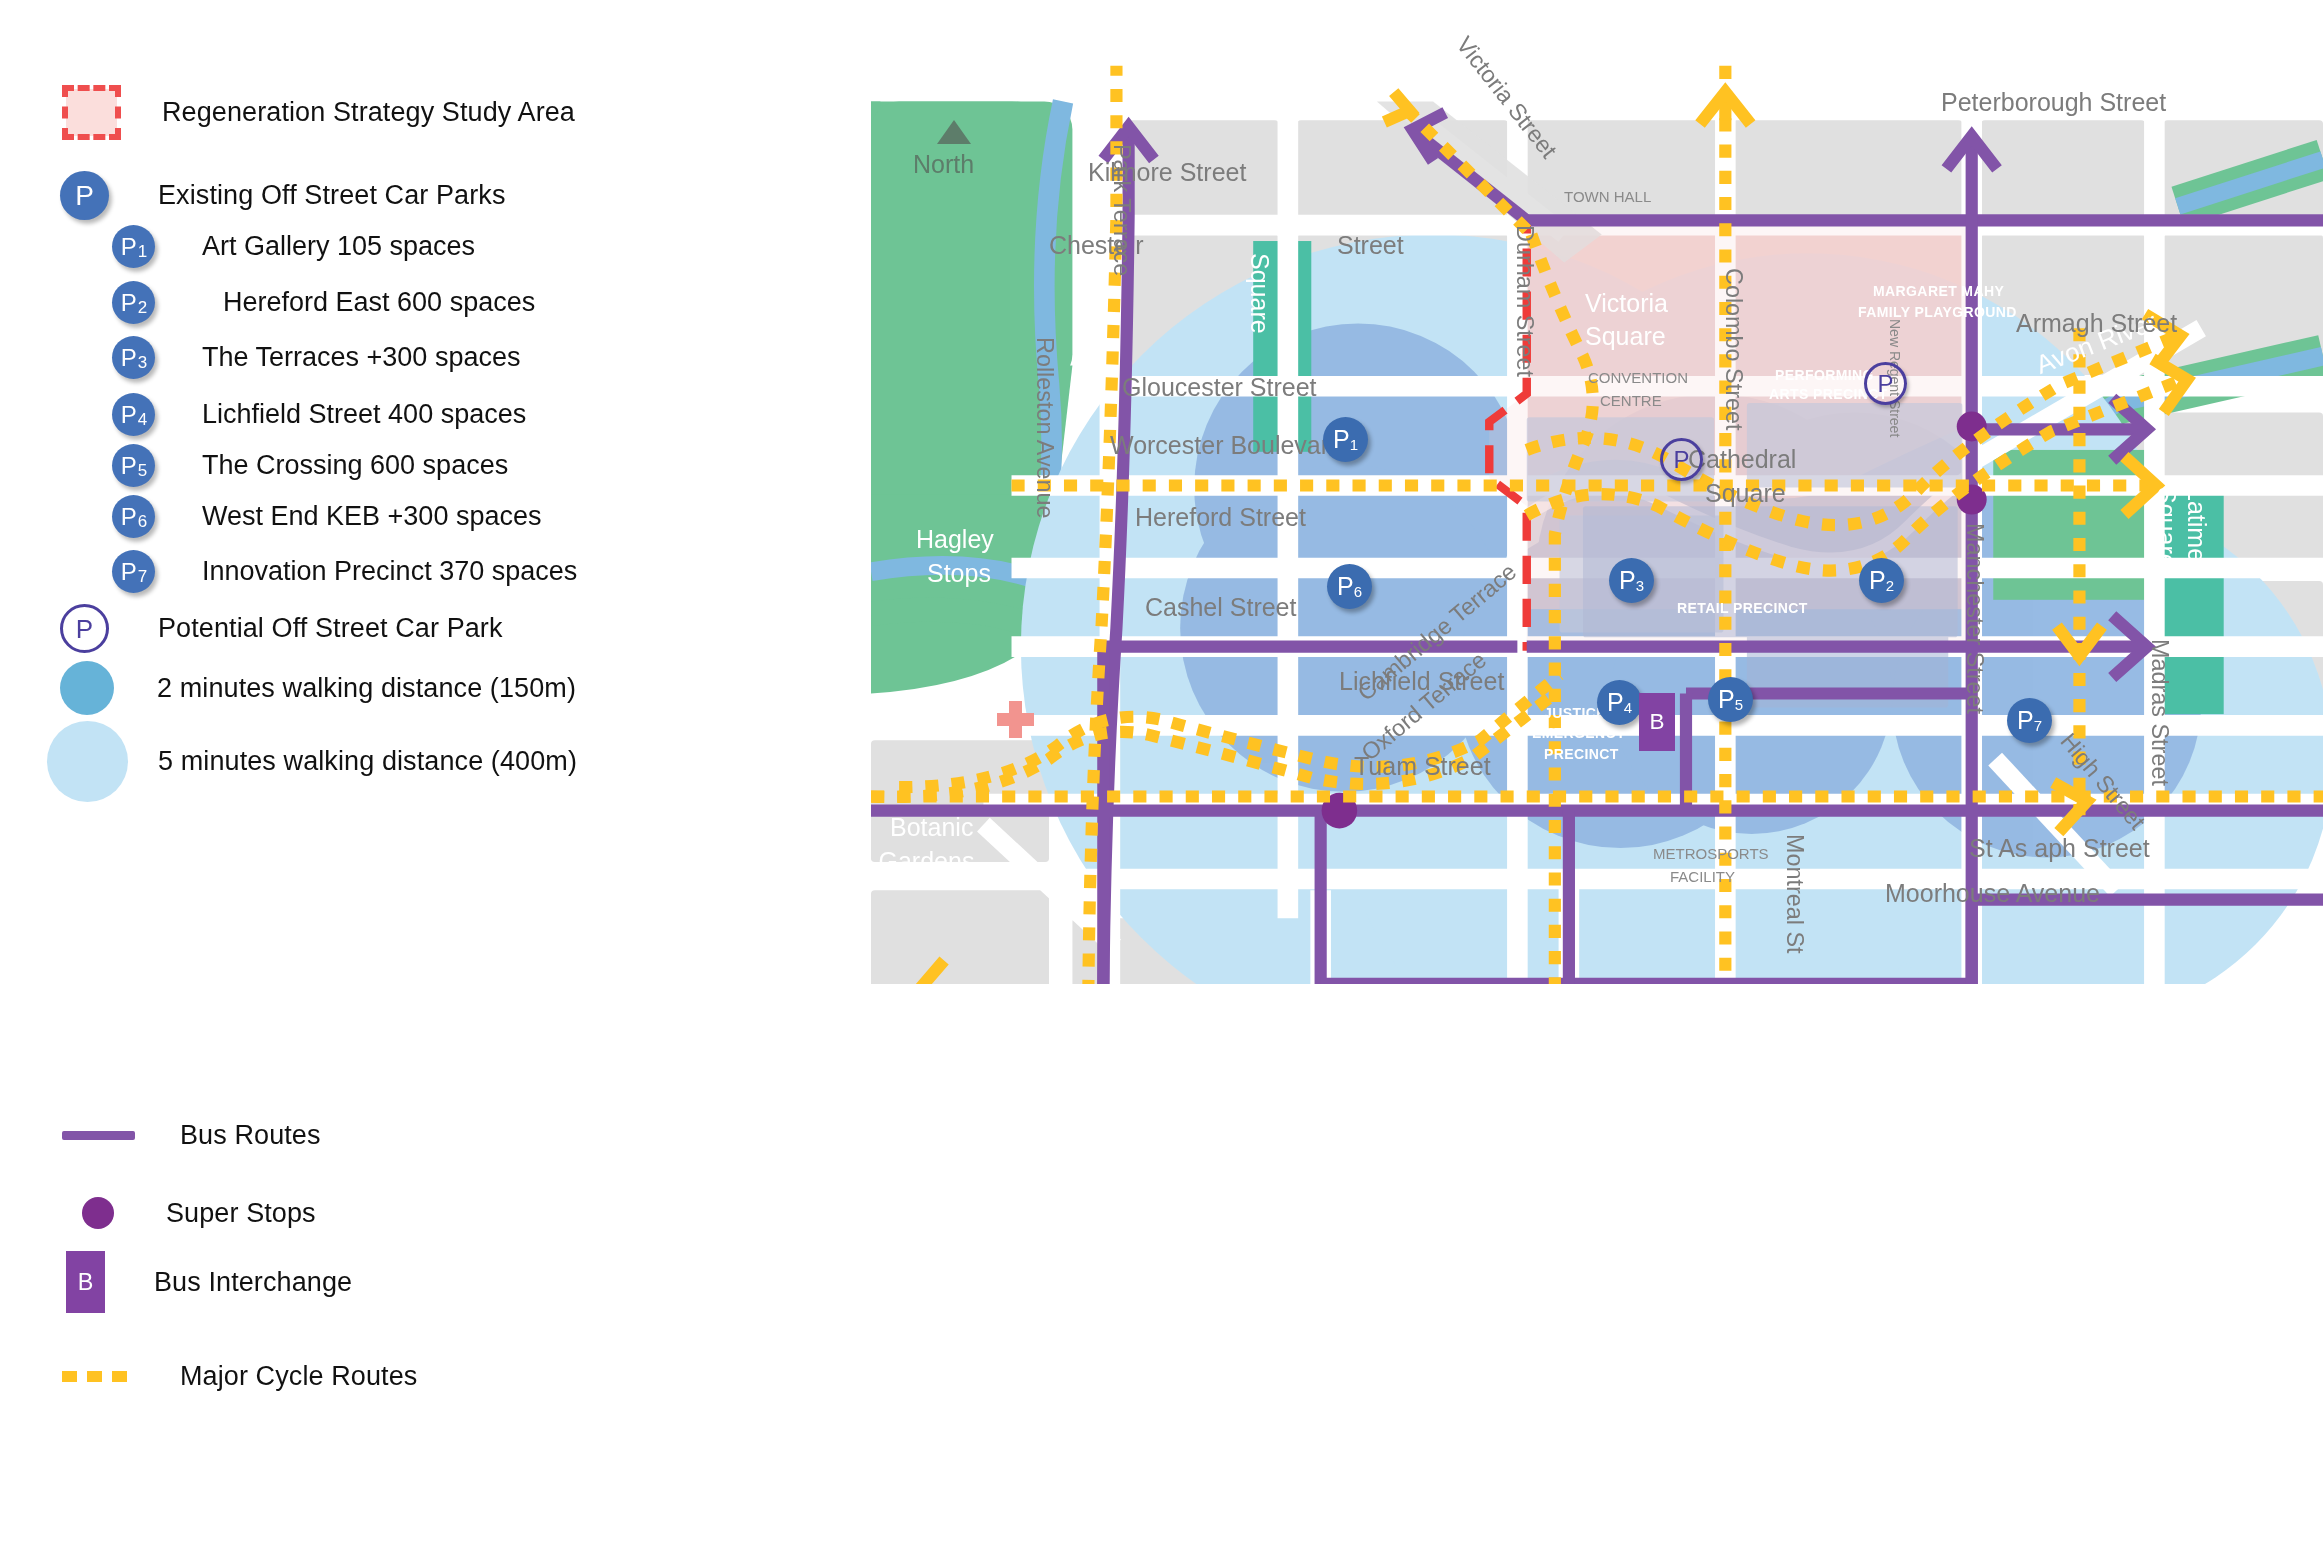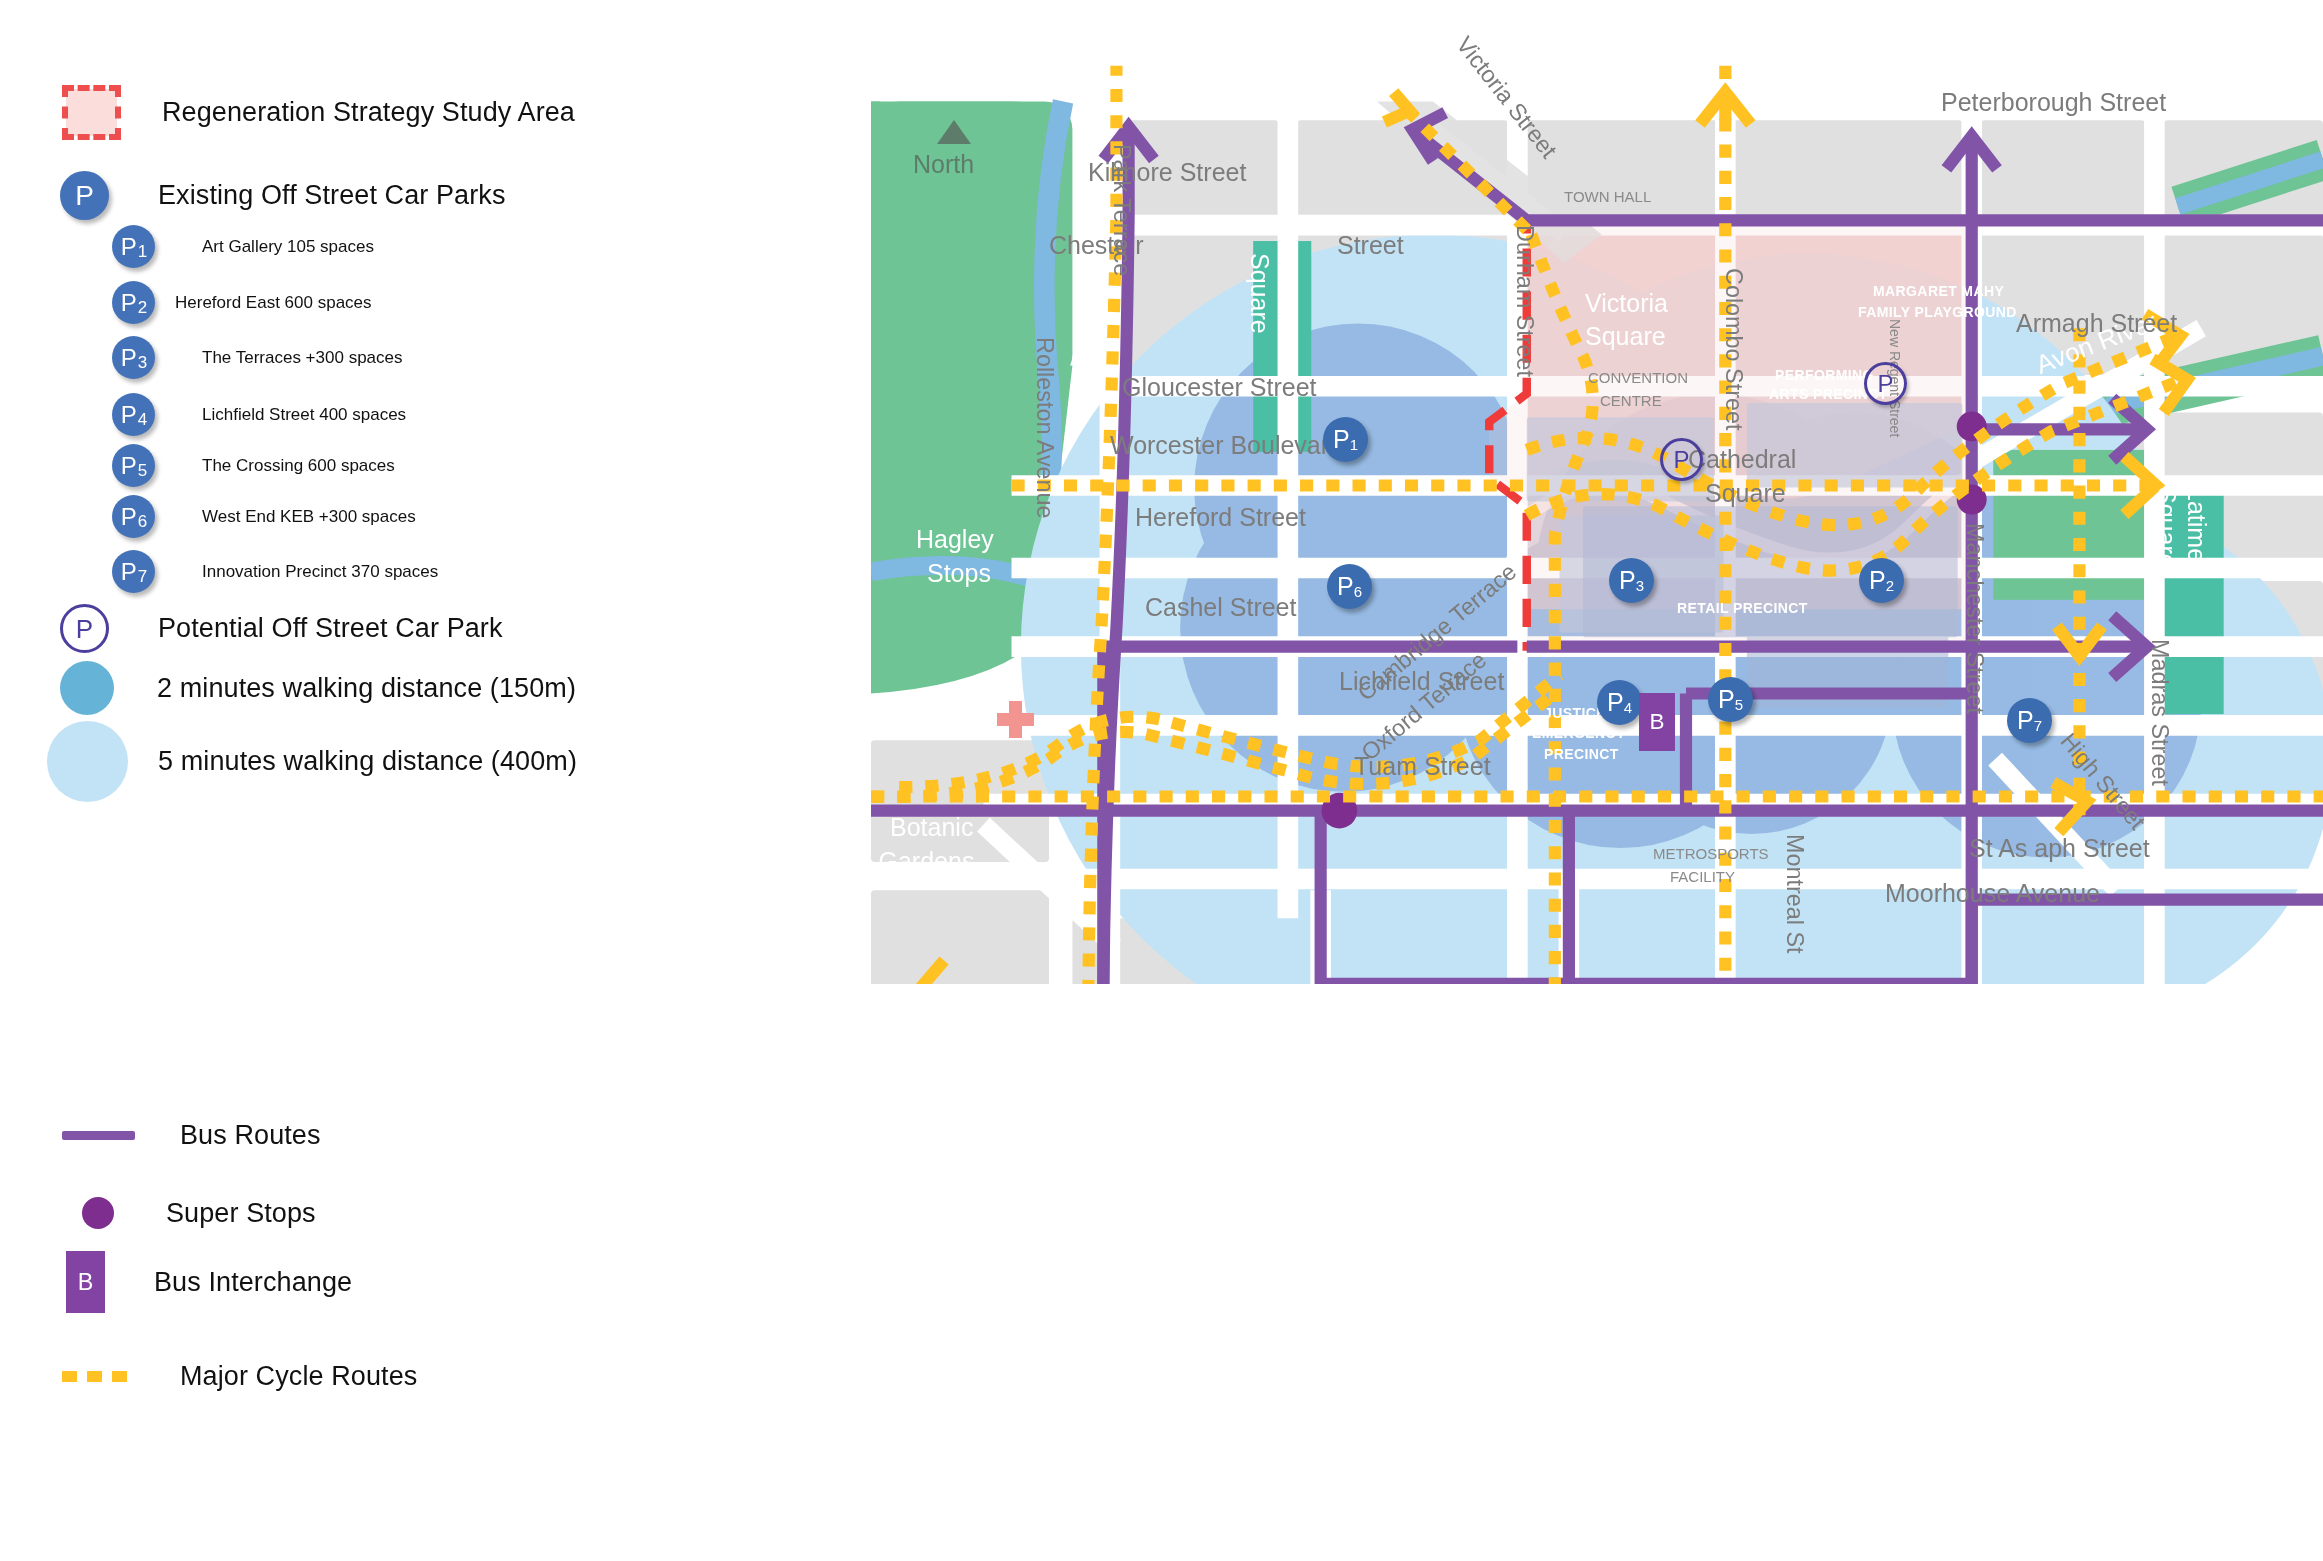--- a/index.html
+++ b/index.html
@@ -12,21 +12,21 @@
   }
   #page { position: relative; width: 2304px; height: 1562px; background:#fff; }
 
   
   #legend { position: absolute; left: 0; top: 0; width: 871px; height: 1562px; }
   .lg-row { position: absolute; display: flex; align-items: center; }
   .lg-label {
     font-size: 27px; color: #111; white-space: nowrap;
     font-family: "Liberation Sans", sans-serif; letter-spacing: 0.1px;
   }
-  .lg-sub-label { font-size: 17px; color:#111; white-space: nowrap; }
+  .lg-sub-label { font-size: 27px; color:#111; white-space: nowrap; }
 
   .study-swatch {
     width: 51px; height: 47px;
     background: #fbdedc;
     position: relative;
   }
   .study-swatch::before,
   .study-swatch::after {
     content:""; position:absolute; box-sizing:border-box;
   }
@@ -128,21 +128,21 @@
       <div class="lg-label" style="margin-left:49px;">Existing Off Street Car Parks</div>
     </div>
 
     <div class="lg-row" style="left:112px; top:225px;">
       <div class="pcircle pcircle-sm">P<sub>1</sub></div>
       <div class="lg-sub-label" style="margin-left:47px;">Art Gallery 105 spaces</div>
     </div>
 
     <div class="lg-row" style="left:112px; top:281px;">
       <div class="pcircle pcircle-sm">P<sub>2</sub></div>
-      <div class="lg-sub-label" style="margin-left:20px;">Hereford East 600 spaces</div>
+      <div class="lg-sub-label" style="margin-left:68px;">Hereford East 600 spaces</div>
     </div>
 
     <div class="lg-row" style="left:112px; top:336px;">
       <div class="pcircle pcircle-sm">P<sub>3</sub></div>
       <div class="lg-sub-label" style="margin-left:47px;">The Terraces +300 spaces</div>
     </div>
 
     <div class="lg-row" style="left:112px; top:393px;">
       <div class="pcircle pcircle-sm">P<sub>4</sub></div>
       <div class="lg-sub-label" style="margin-left:47px;">Lichfield Street 400 spaces</div>

